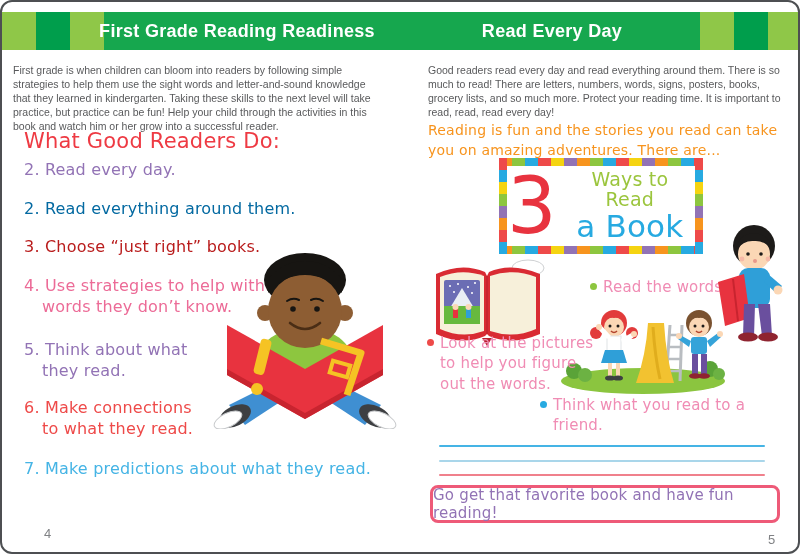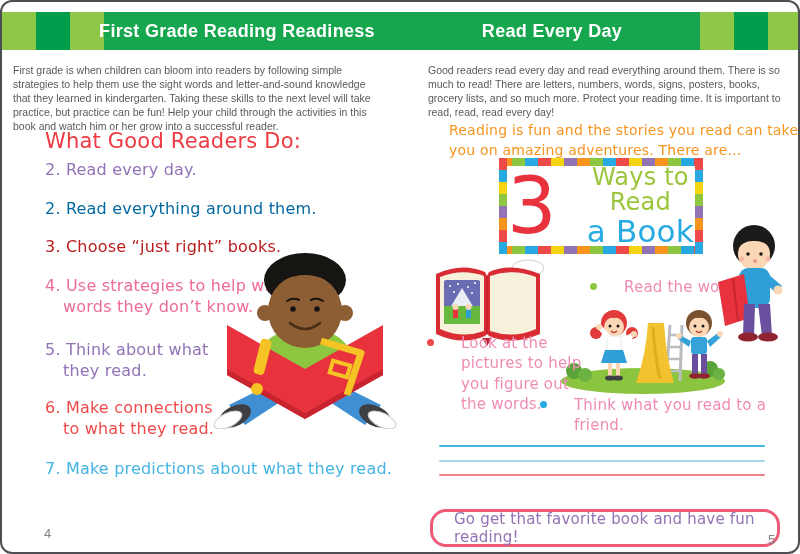--- a/index.html
+++ b/index.html
@@ -18,21 +18,21 @@
   .banner-title{
     position:absolute;top:0;height:38px;line-height:38px;text-align:center;
     color:#ffffff;font-weight:bold;font-size:18px;letter-spacing:.3px;
   }
   .banner-title.left{left:70px;width:330px;}
   .banner-title.right{left:400px;width:300px;}
   
   .para{position:absolute;color:#58595b;font-size:10.5px;line-height:1.33;}
   .para.leftp{left:11px;top:62px;width:358px;}
   .para.rightp{left:426px;top:62px;width:354px;}
-  .hand{font-family:"DejaVu Sans", sans-serif;letter-spacing:.2px;margin-left:21px;}
+  .hand{font-family:"DejaVu Sans", sans-serif;letter-spacing:.2px;}
   .section-title{position:absolute;left:22px;top:127px;font-size:21px;color:#ee3a43;}
   .list-item{position:absolute;left:22px;font-size:16px;line-height:1.3;
     text-indent:-18px;padding-left:18px;}
   .li-0{top:158px;color:#9273b5;}
   .li-1{top:197px;color:#0369a1;}
   .li-2{top:235px;color:#b91c1c;}
   .li-3{top:274px;color:#ec6b97;width:234px;}
   .li-4{top:338px;color:#9273b5;width:162px;}
   .li-5{top:396px;color:#ee4a49;width:170px;}
   .li-6{top:457px;color:#45b4e5;}
@@ -47,34 +47,34 @@
     background:repeating-linear-gradient(90deg,#f7941e 0 13px,#8dc63f 13px 26px,
       #27aae1 26px 39px,#ee4a49 39px 52px,#f5d411 52px 65px,#9273b5 65px 78px);}
   .ways-side{position:absolute;top:0;bottom:0;width:8px;
     background:repeating-linear-gradient(180deg,#ee4a49 0 12px,#27aae1 12px 24px,
       #f5d411 24px 36px,#8dc63f 36px 48px,#9273b5 48px 60px,#f7941e 60px 72px);}
   .ways-side.l{left:0;} .ways-side.r{right:0;}
   .ways-inner{position:absolute;inset:8px;background:#ffffff;display:flex;
     align-items:center;justify-content:center;gap:8px;}
   .ways-number{font-size:78px;line-height:.85;color:#e8333f;font-family:"DejaVu Sans",sans-serif;}
   .ways-lines{text-align:center;}
-  .ways-line1{font-size:24px;color:#9bc53d;line-height:1.05;}
+  .ways-line1{font-size:19px;color:#9bc53d;line-height:1.05;}
   .ways-line2{font-size:31px;color:#27aae1;line-height:1.05;}
   .bullet{position:absolute;display:flex;gap:6px;color:#f08cb4;font-size:15px;line-height:1.35;}
   .dot{width:7px;height:7px;border-radius:50%;margin-top:6px;flex:0 0 auto;}
   .b-0{left:588px;top:275px;} .b-0 .dot{background:#8dc63f;}
   .b-1{left:425px;top:331px;width:170px;} .b-1 .dot{background:#ee4a49;}
   .b-2{left:538px;top:393px;} .b-2 .dot{background:#27aae1;}
   .prompt{position:absolute;left:432px;top:424px;width:340px;color:#58595b;font-size:10.5px;}
   .wline{position:absolute;left:437px;width:326px;height:2px;border-radius:1px;}
   .wl-0{top:443px;background:#45b4e5;}
   .wl-1{top:458px;background:#a9d6ea;}
   .wl-2{top:472px;background:#f0808c;}
-  .cta{position:absolute;left:428px;top:507px;width:344px;height:32px;
-    border:3px solid #ee5a78;border-radius:16px;display:flex;align-items:center;
+  .cta{position:absolute;left:428px;top:483px;width:344px;height:32px;
+    border:3px solid #ee5a78;border-radius:8px;display:flex;align-items:center;
     justify-content:center;color:#9273b5;font-size:15px;background:#fff;}
   
   .illus{position:absolute;}
   .illus.sitting-boy{left:211px;top:221px;}
   .illus.open-book{left:426px;top:256px;}
   .illus.standing-boy{left:706px;top:222px;}
   .illus.kids-slide{left:556px;top:295px;}
 </style>
 </head>
 <body>

